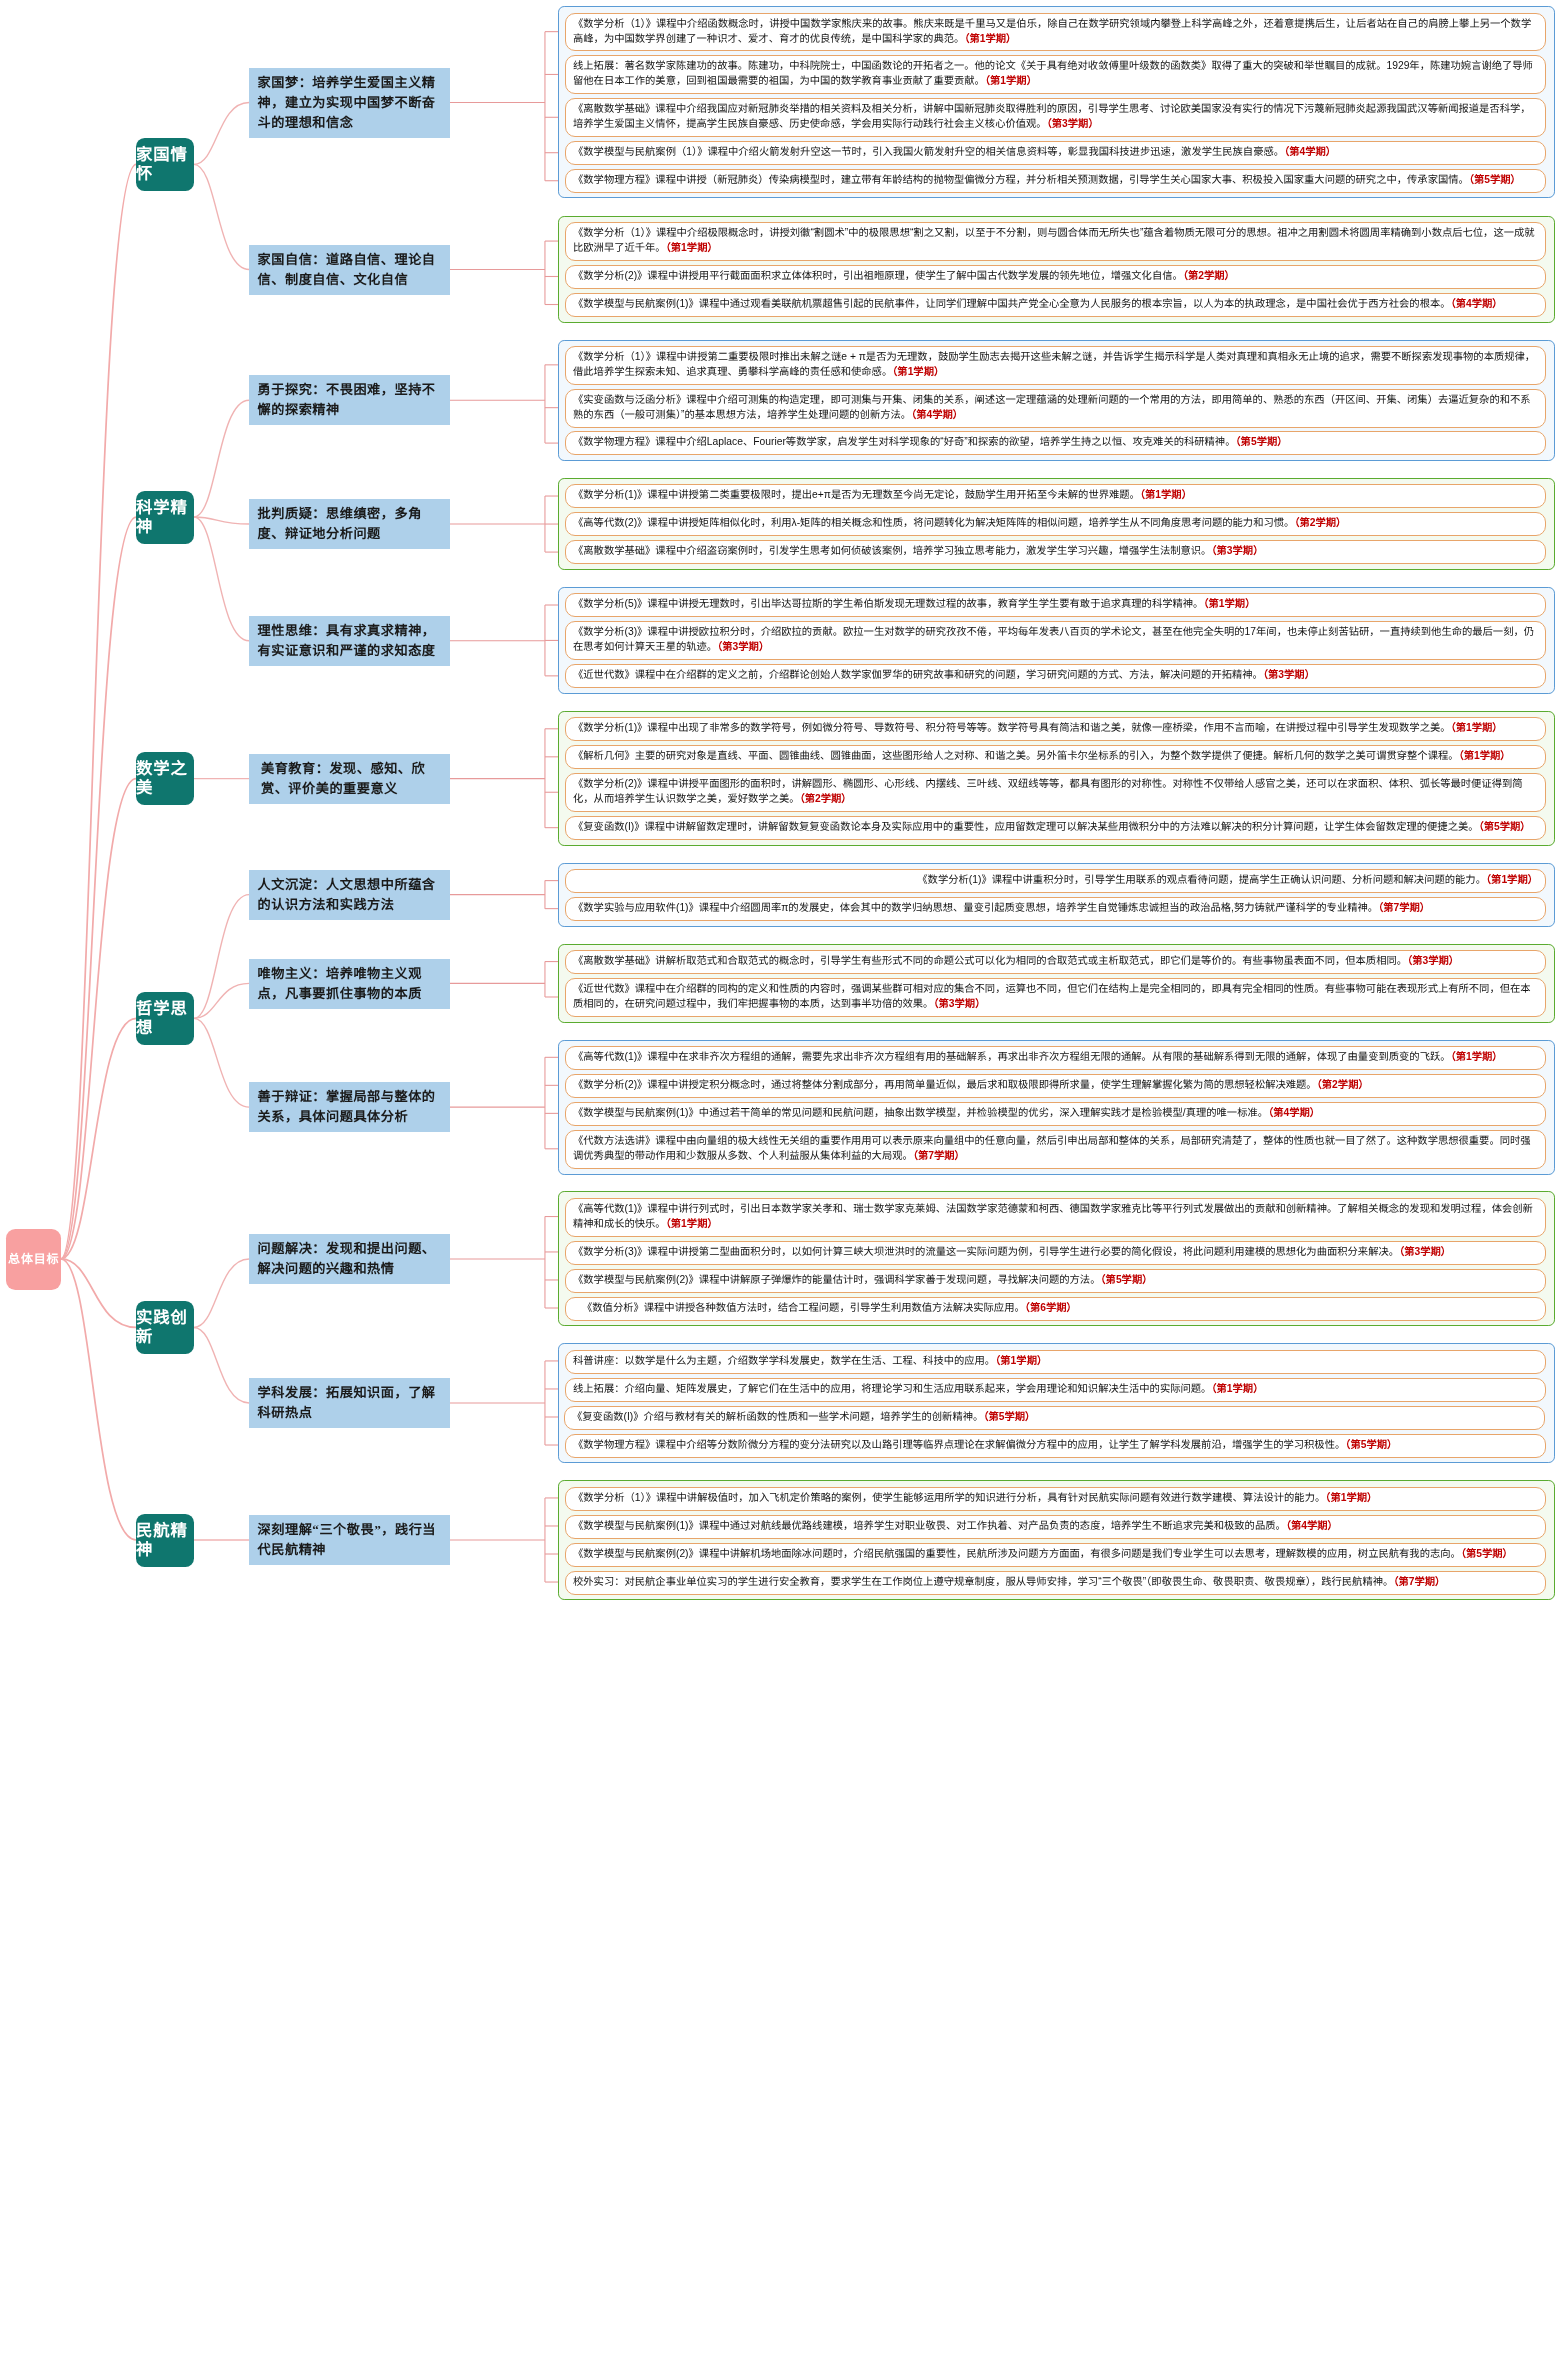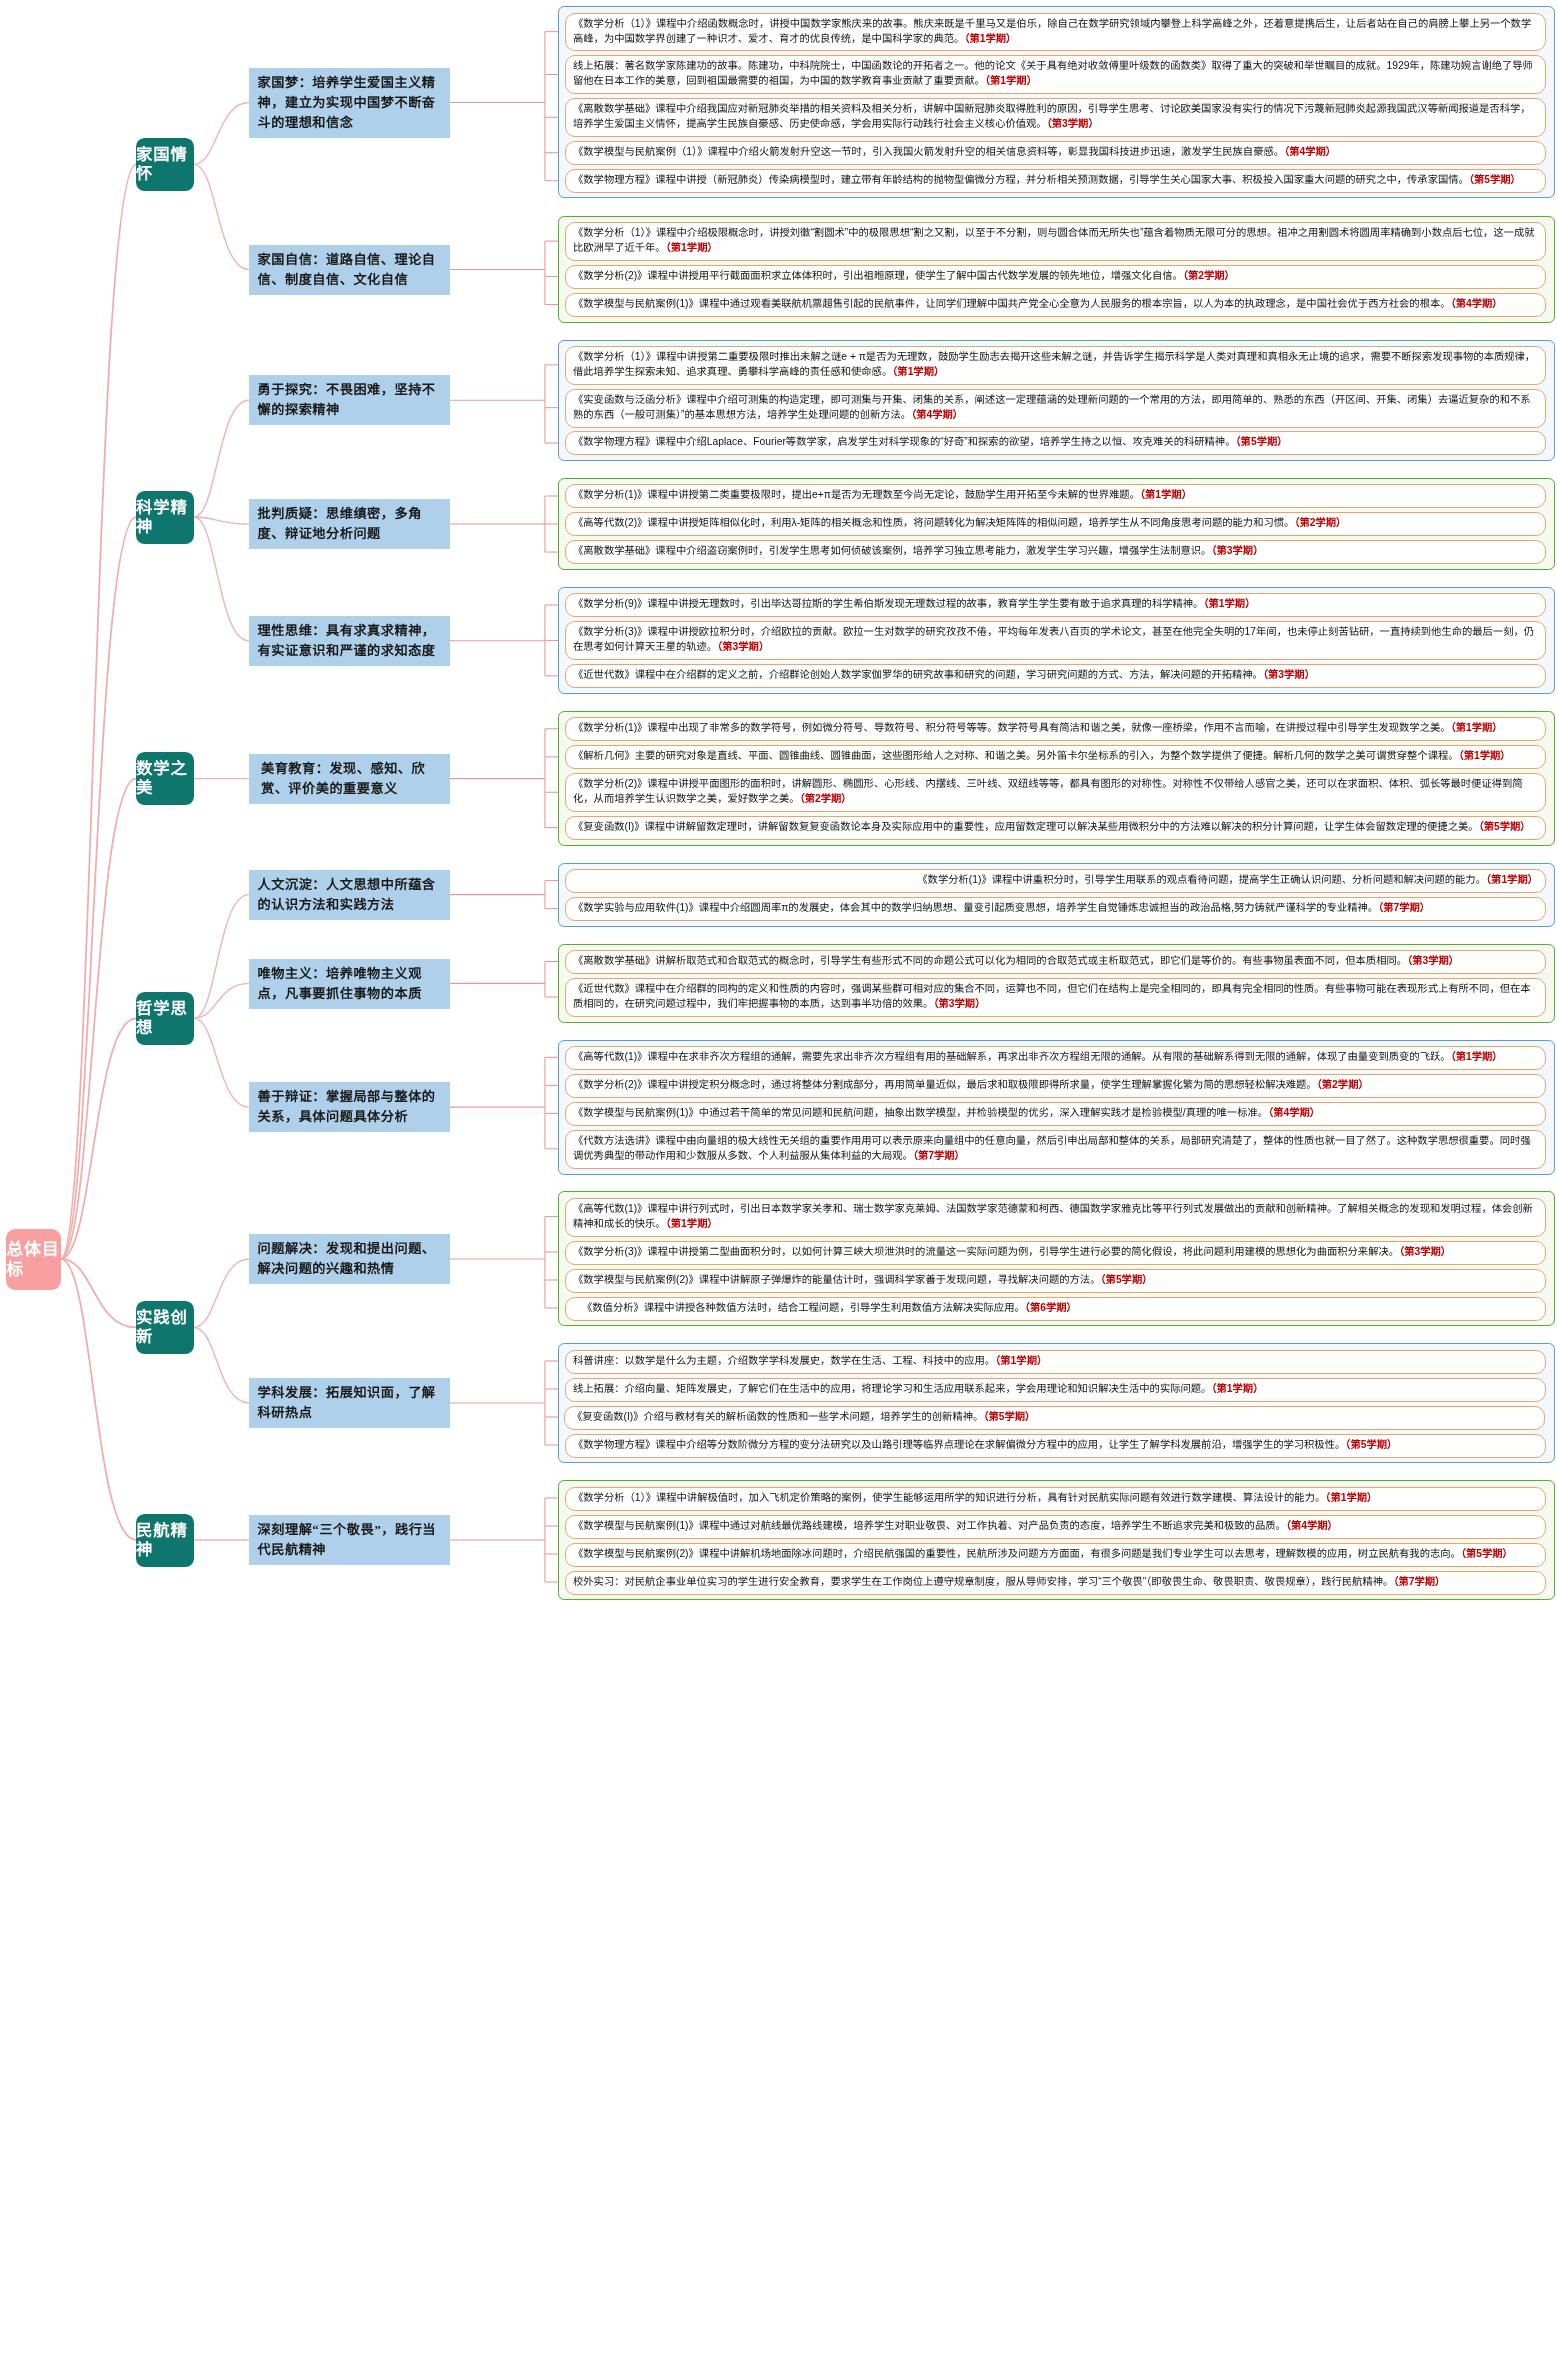--- a/index.html
+++ b/index.html
@@ -26,21 +26,21 @@
   
   .root-node {
     position: absolute;
     left: 6.2px;
     top: 1229px;
     width: 55px;
     height: 61px;
     background: #f8a0a0;
     border-radius: 9.3px;
     color: #ffffff;
-    font-size: 17px;
+    font-size: 12px;
     font-weight: bold;
     line-height: 1.15;
     display: flex;
     flex-direction: column;
     align-items: center;
     justify-content: center;
     z-index: 5;
     letter-spacing: 0.8px;
   }
 
@@ -323,21 +323,21 @@
     <span>《数学分析(1)》课程中讲授第二类重要极限时，提出e+π是否为无理数至今尚无定论，鼓励学生用开拓至今未解的世界难题。</span><span class="term">（第1学期）</span>
   </div>
   <div class="item" style="left: 565px; top: 512px; width: 981px;">
     <span>《高等代数(2)》课程中讲授矩阵相似化时，利用λ-矩阵的相关概念和性质，将问题转化为解决矩阵阵的相似问题，培养学生从不同角度思考问题的能力和习惯。</span><span class="term">（第2学期）</span>
   </div>
   <div class="item" style="left: 565px; top: 540px; width: 981px;">
     <span>《离散数学基础》课程中介绍盗窃案例时，引发学生思考如何侦破该案例，培养学习独立思考能力，激发学生学习兴趣，增强学生法制意识。</span><span class="term">（第3学期）</span>
   </div>
 
   <div class="item" style="left: 565px; top: 593px; width: 981px;">
-    <span>《数学分析(9)》课程中讲授无理数时，引出毕达哥拉斯的学生希伯斯发现无理数过程的故事，教育学生学生要有敢于追求真理的科学精神。</span><span class="term">（第1学期）</span>
+    <span>《数学分析(5)》课程中讲授无理数时，引出毕达哥拉斯的学生希伯斯发现无理数过程的故事，教育学生学生要有敢于追求真理的科学精神。</span><span class="term">（第1学期）</span>
   </div>
   <div class="item" style="left: 565px; top: 621px; width: 981px;">
     <span>《数学分析(3)》课程中讲授欧拉积分时，介绍欧拉的贡献。欧拉一生对数学的研究孜孜不倦，平均每年发表八百页的学术论文，甚至在他完全失明的17年间，也未停止刻苦钻研，一直持续到他生命的最后一刻，仍在思考如何计算天王星的轨迹。</span><span class="term">（第3学期）</span>
   </div>
   <div class="item" style="left: 565px; top: 664px; width: 981px;">
     <span>《近世代数》课程中在介绍群的定义之前，介绍群论创始人数学家伽罗华的研究故事和研究的问题，学习研究问题的方式、方法，解决问题的开拓精神。</span><span class="term">（第3学期）</span>
   </div>
 
   <div class="item" style="left: 565px; top: 717px; width: 981px;">
     <span>《数学分析(1)》课程中出现了非常多的数学符号，例如微分符号、导数符号、积分符号等等。数学符号具有简洁和谐之美，就像一座桥梁，作用不言而喻，在讲授过程中引导学生发现数学之美。</span><span class="term">（第1学期）</span>

